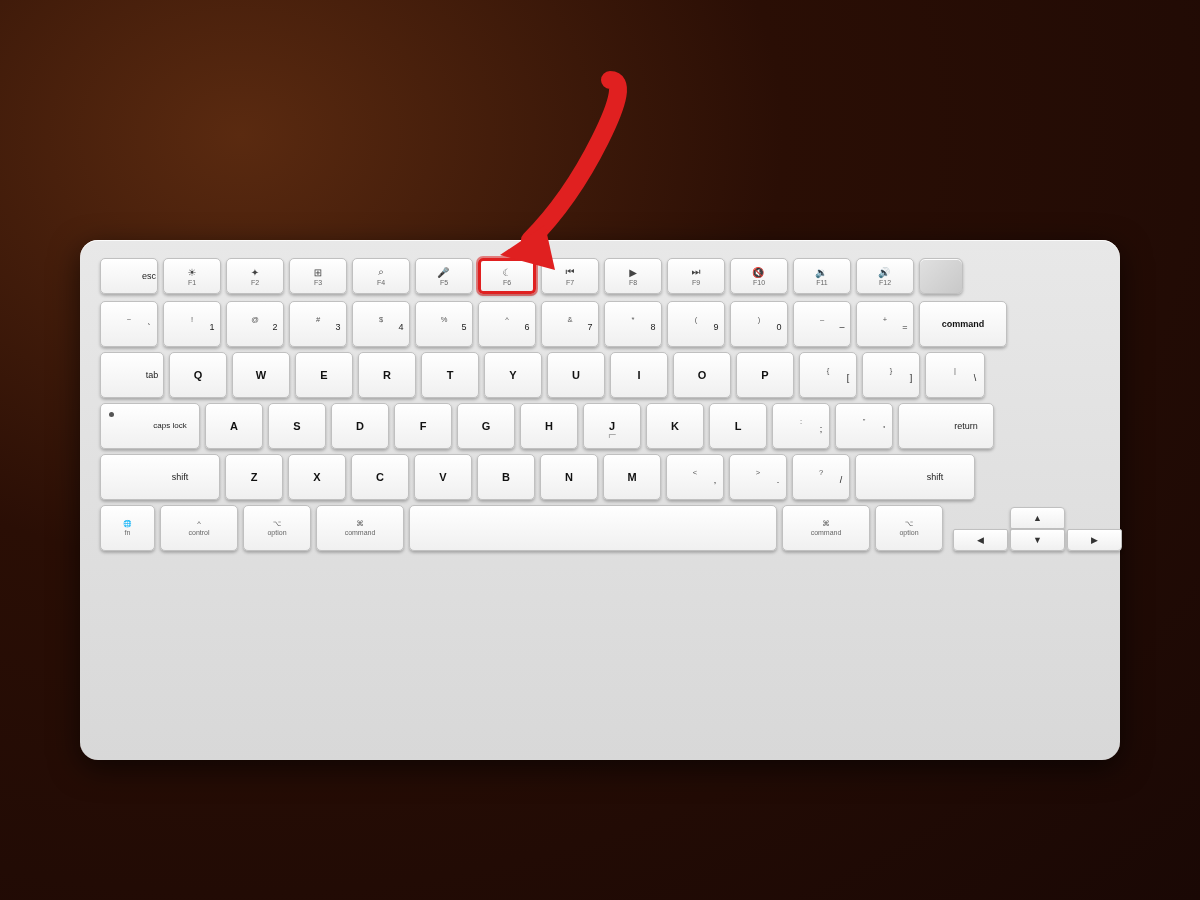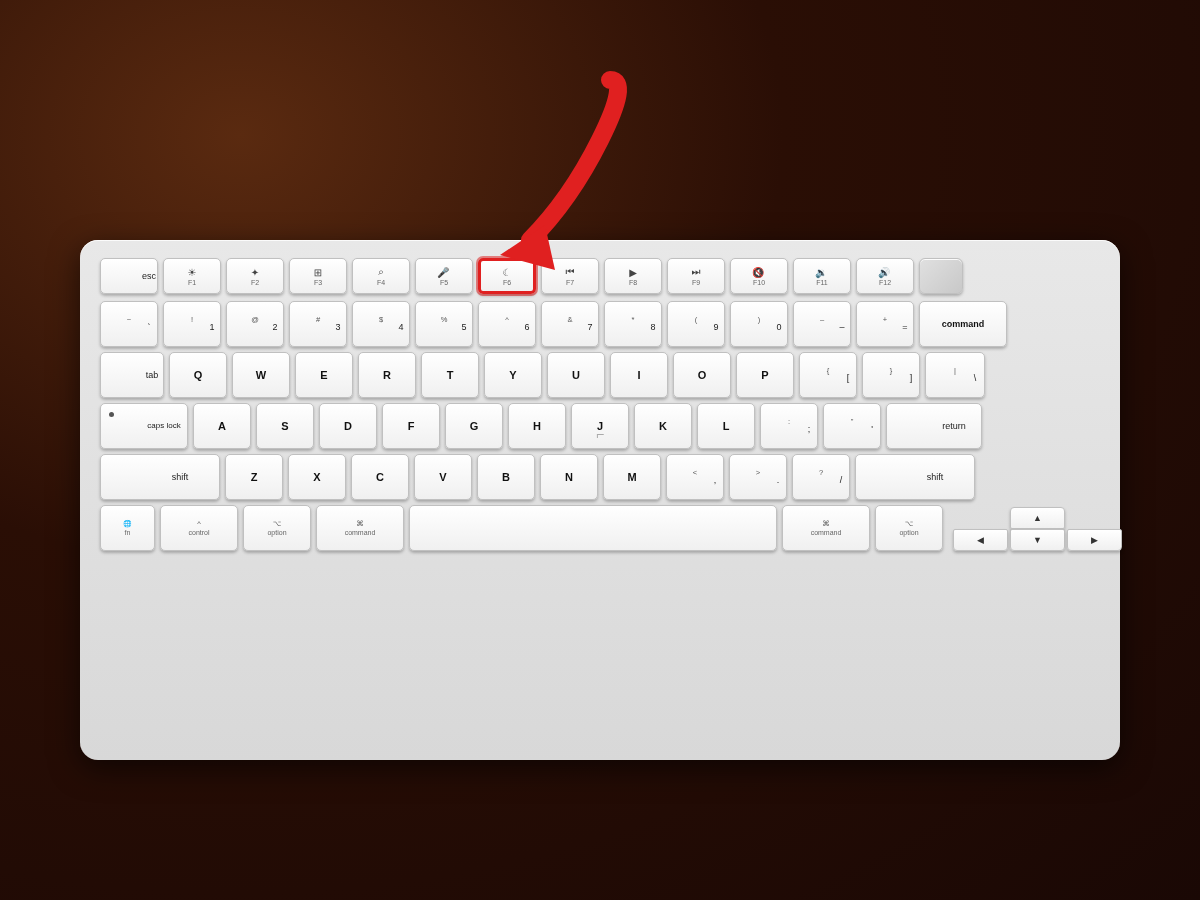--- a/index.html
+++ b/index.html
@@ -111,21 +111,21 @@
     .key .icon-label {
       font-size: 10px;
       color: #444;
     }
 
     
     .key-sq { width: 58px; height: 46px; }
     .key-fn { width: 58px; height: 36px; }
     .key-esc { width: 58px; height: 36px; font-size: 9px; }
     .key-tab { width: 64px; height: 46px; }
-    .key-caps { width: 88px; height: 46px; }
+    .key-caps { width: 100px; height: 46px; }
     .key-shift-l { width: 120px; height: 46px; }
     .key-shift-r { width: 120px; height: 46px; }
     .key-delete { width: 88px; height: 46px; }
     .key-return { width: 96px; height: 46px; }
     .key-fn-btn { width: 58px; height: 46px; }
     .key-control { width: 78px; height: 46px; }
     .key-option { width: 68px; height: 46px; }
     .key-command { width: 88px; height: 46px; }
     .key-space { width: 368px; height: 46px; }
     .key-command-r { width: 88px; height: 46px; }

